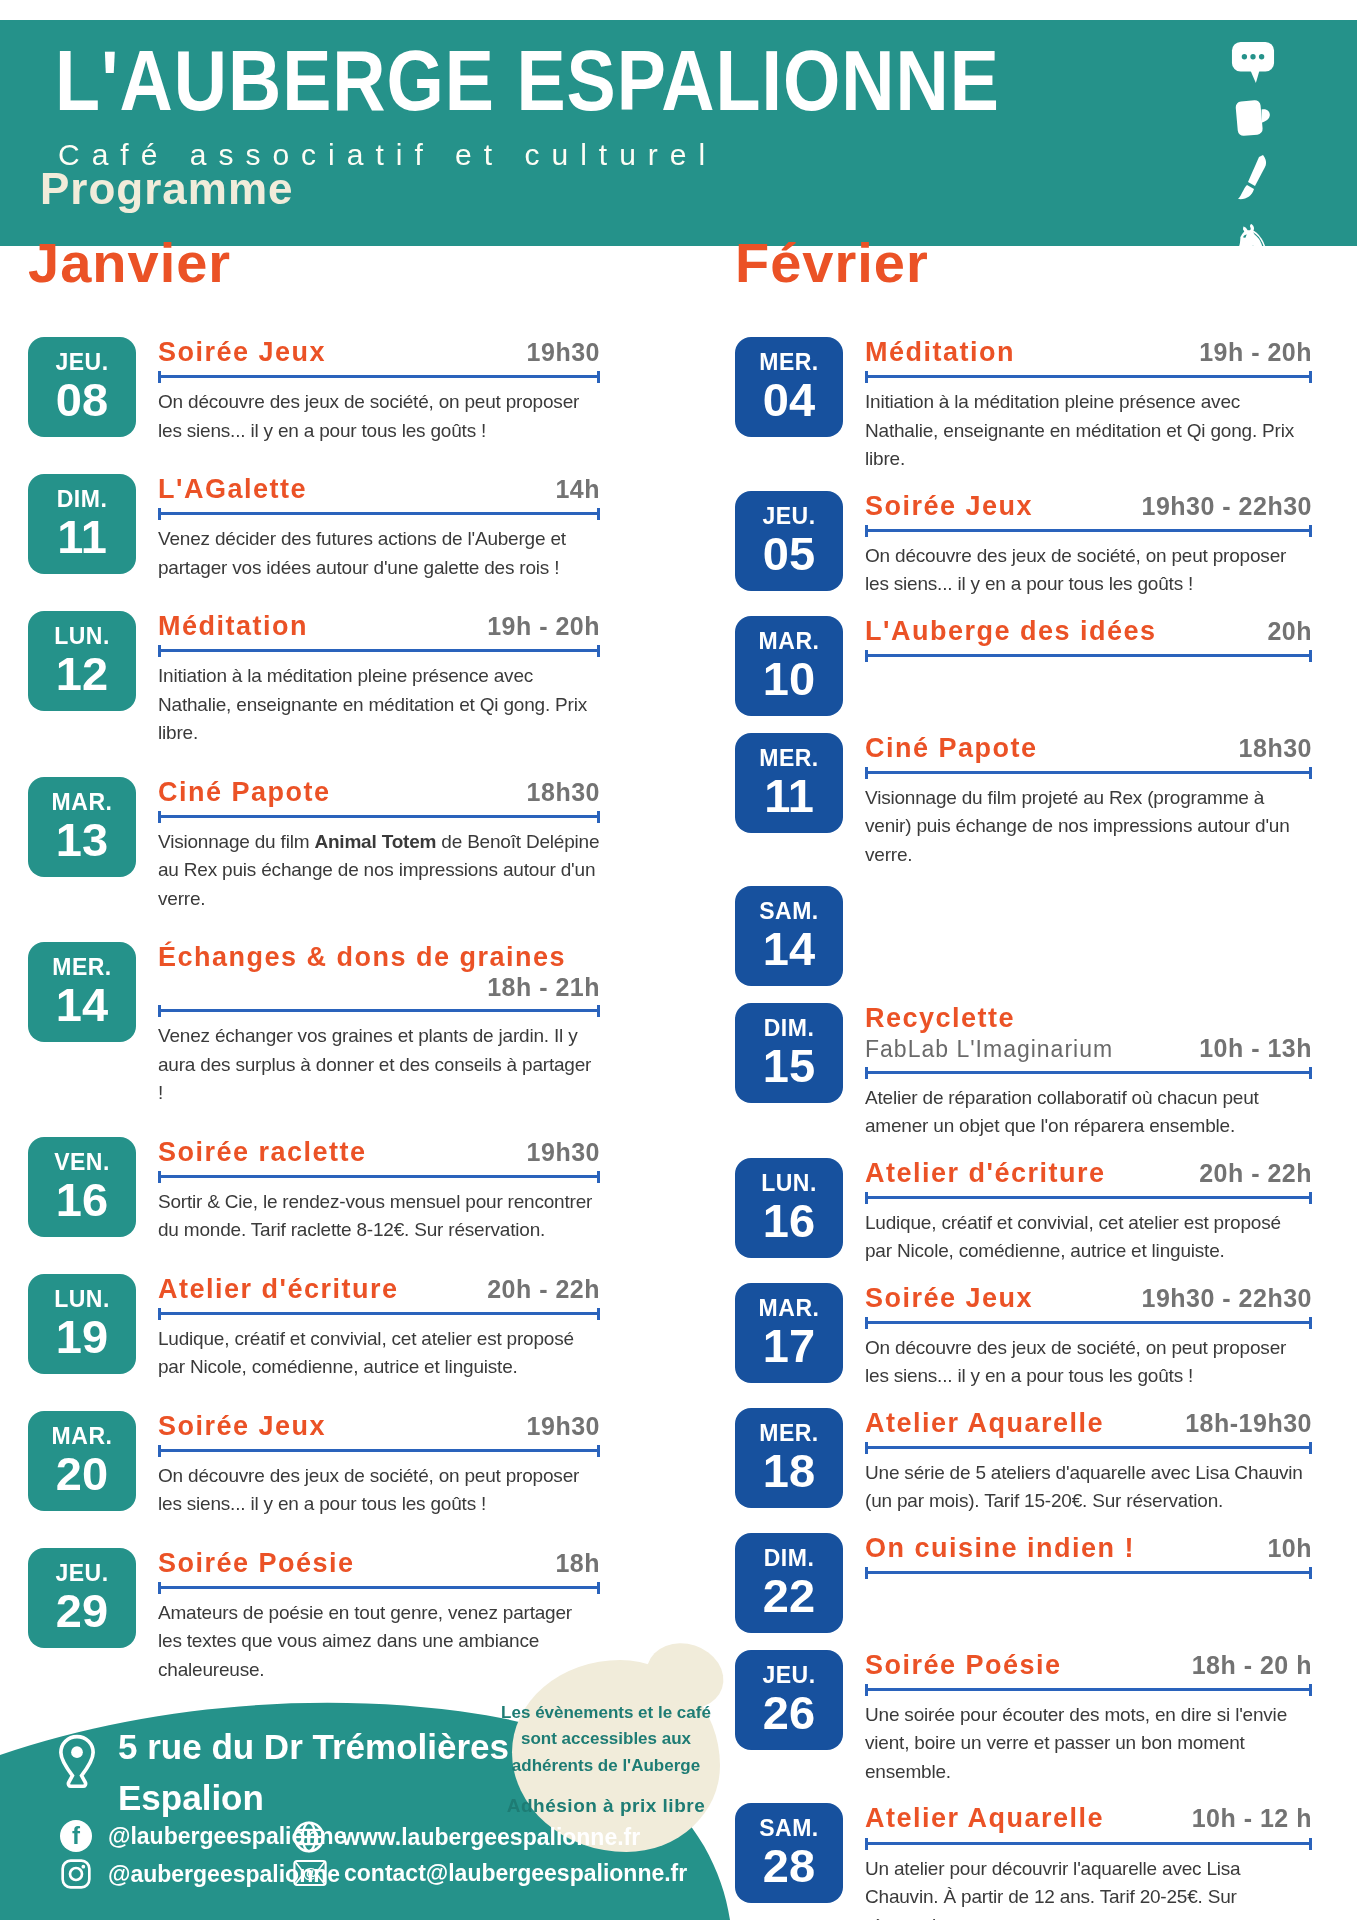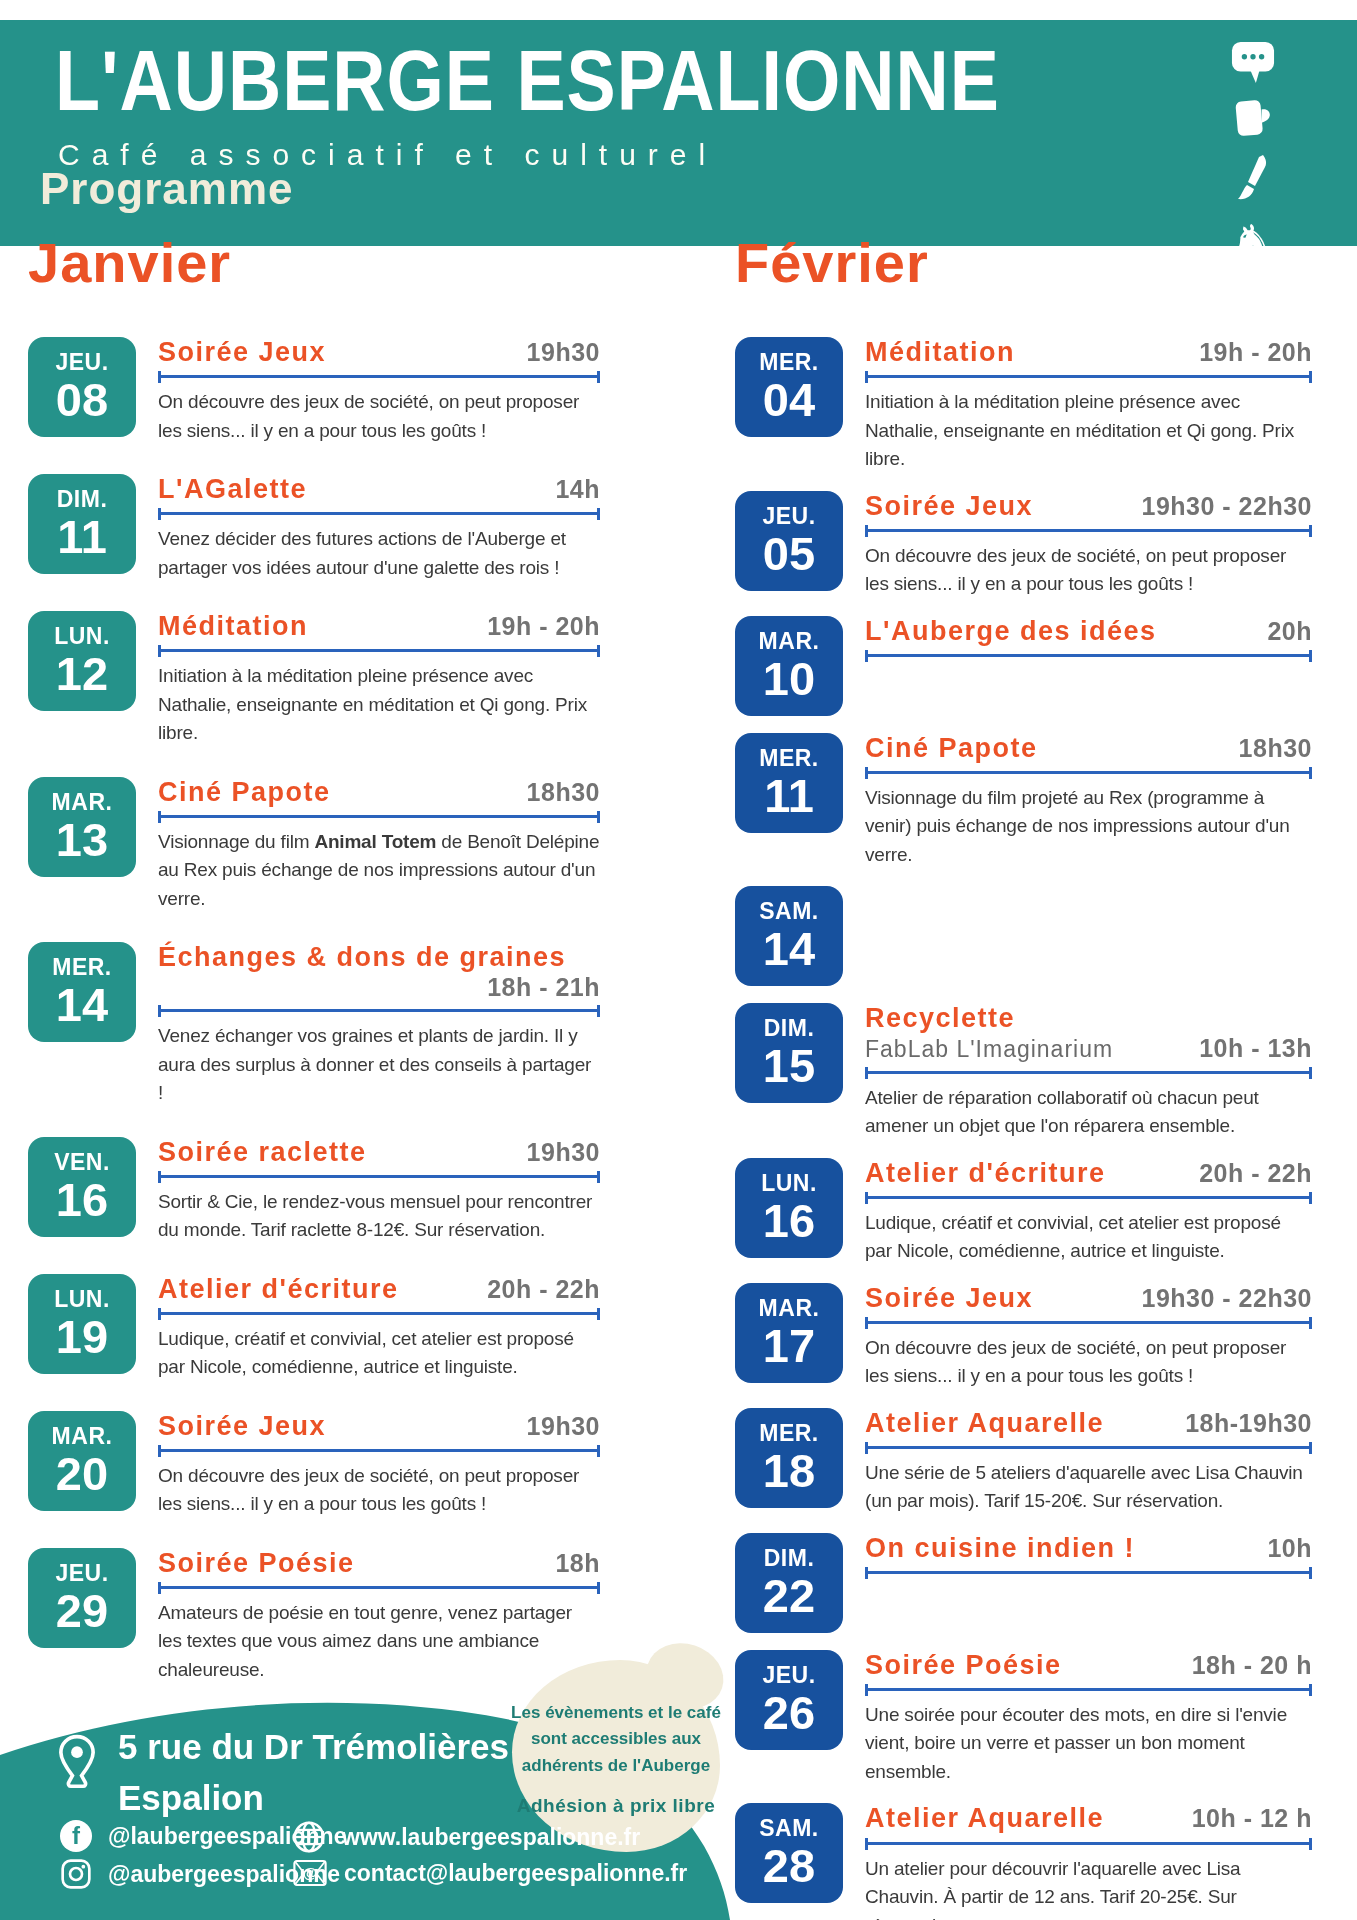--- a/index.html
+++ b/index.html
@@ -57,21 +57,21 @@
   
   .footer-svg{position:absolute;left:0;top:0;width:1357px;height:1920px;pointer-events:none;}
   .note-blob{
     position:absolute;left:512px;top:1660px;width:208px;height:192px;
     background:var(--cream);border-radius:52% 48% 45% 55% / 48% 55% 45% 52%;
   }
   .note-blob::before{
     content:"";position:absolute;right:-4px;top:-16px;width:78px;height:64px;
     background:var(--cream);border-radius:50%;transform:rotate(18deg);
   }
-  .note-text{position:absolute;left:500px;top:1700px;width:232px;text-align:center;color:#1e7c74;}
+  .note-text{position:absolute;left:490px;top:1700px;width:232px;text-align:center;color:#1e7c74;}
   .note-lines{margin:0;font-size:17px;font-weight:700;line-height:1.55;}
   .note-bold{margin:16px 0 0 0;font-size:19px;font-weight:800;letter-spacing:.5px;}
   .addr{position:absolute;left:118px;top:1722px;color:#fff;font-size:35px;font-weight:700;line-height:1.45;}
   .pin-icon{position:absolute;left:55px;top:1733px;}
   .social{position:absolute;color:#fff;font-size:23px;font-weight:700;display:flex;align-items:center;gap:16px;}
   .social .ic{flex:0 0 auto;display:flex;align-items:center;justify-content:center;}
   .soc-fb{left:60px;top:1820px;}
   .soc-ig{left:60px;top:1858px;}
   .soc-web{left:292px;top:1820px;}
   .soc-mail{left:292px;top:1858px;}

